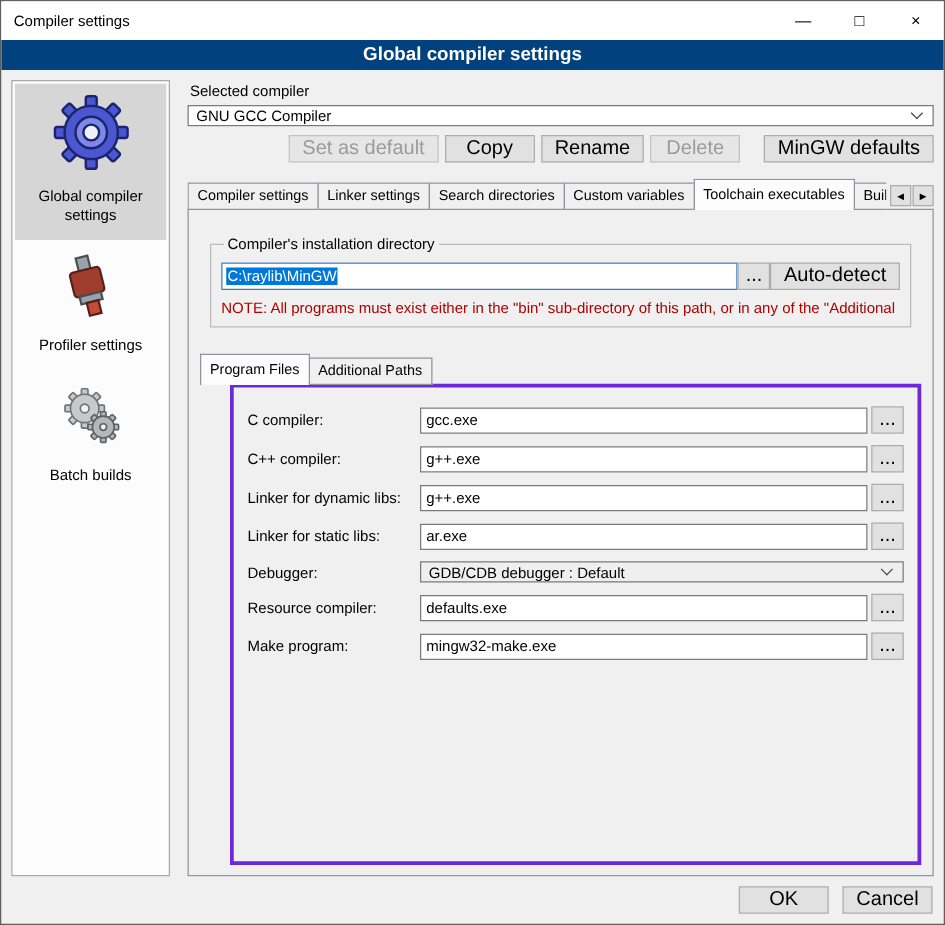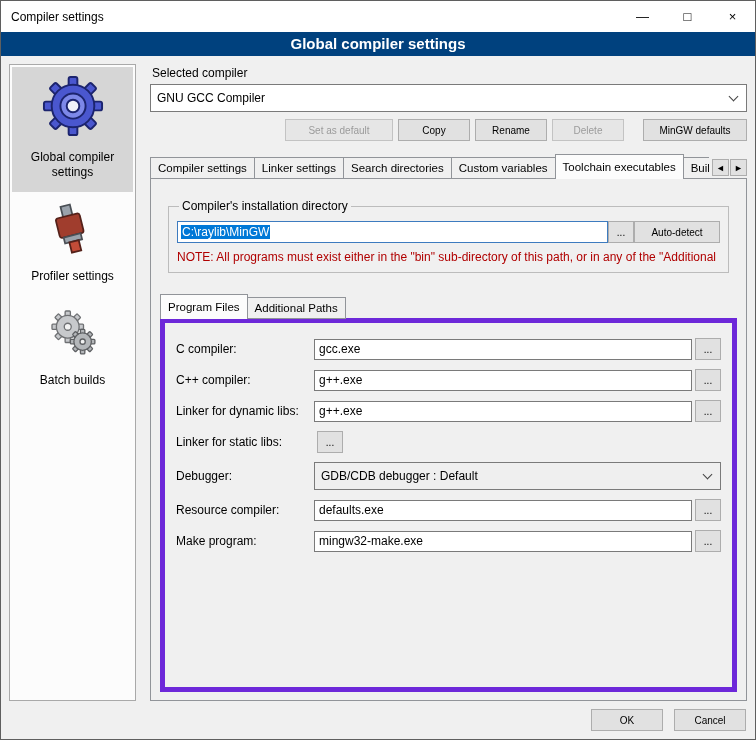--- a/index.html
+++ b/index.html
@@ -18,26 +18,26 @@
   .banner{height:24px;background:#00417e;color:#fff;font-weight:bold;font-size:15px;text-align:center;line-height:24px;}
   
   .content{display:flex;height:645px;padding:8px 8px 0 8px;gap:10px;}
   .sidebar{width:127px;background:#fcfcfc;border:1px solid #a9a9a9;padding:2px;display:flex;flex-direction:column;}
   .side-item{display:flex;flex-direction:column;align-items:center;padding:8px 2px 12px;cursor:default;}
   .side-item.selected{background:#d6d6d6;}
   .side-label{margin-top:10px;text-align:center;line-height:1.25;}
   .main{flex:1;display:flex;flex-direction:column;min-width:0;padding-left:4px;}
   .sect-label{margin:2px 0 4px 2px;}
   
-  .combo{height:28px;border:1px solid #7a7a7a;background:#fff;display:flex;align-items:center;padding:0 9px 0 6px;gap:6px;cursor:default;}
+  .combo{height:17px;border:1px solid #7a7a7a;background:#fff;display:flex;align-items:center;padding:0 9px 0 6px;gap:6px;cursor:default;}
   .combo .val{flex:1;white-space:nowrap;overflow:hidden;}
   .chev{width:7px;height:7px;border-right:1.5px solid #444;border-bottom:1.5px solid #444;transform:translateY(-2px) rotate(45deg);flex:0 0 auto;}
   .combo.graycombo{flex:1;background:#efefef;min-width:0;}
   
-  .btn{height:22px;background:#e1e1e1;border:1px solid #adadad;font-family:inherit;font-size:10px;padding:0 10px;cursor:default;color:#000;}
+  .btn{height:22px;background:#e1e1e1;border:1px solid #adadad;font-family:inherit;font-size:16px;padding:0 10px;cursor:default;color:#000;}
   .btn.disabled{color:#9b9b9b;border-color:#c3c3c3;background:#e6e6e6;}
   .btnrow{display:flex;gap:5px;margin-top:7px;}
   .btn-default{min-width:108px;margin-left:auto;}
   .btn-copy,.btn-rename,.btn-delete{min-width:72px;}
   .btn-reset{min-width:104px;margin-left:14px;}
   
   .tabbar{display:flex;align-items:flex-end;margin-top:13px;position:relative;z-index:2;}
   .tabstrip{display:flex;flex:1 1 auto;min-width:0;overflow:hidden;align-items:flex-end;}
   .tab{flex:0 0 auto;font-size:11.5px;padding:4px 7px;background:#f0f0f0;border:1px solid #919499;margin-right:-1px;height:22px;line-height:13px;white-space:nowrap;cursor:default;}
   .tab.active{background:#fcfcfc;height:25px;padding-top:6px;border-bottom:none;position:relative;z-index:3;}
@@ -48,21 +48,21 @@
   fieldset.group{border:1px solid #bcbcbc;padding:6px 8px 8px;margin:8px;}
   fieldset.group legend{font-size:12px;padding:0 3px;margin-left:2px;}
   .dirrow{display:flex;align-items:center;margin-top:2px;}
   .dirinput{flex:1;height:22px;border:1px solid #3d7bbf;background:#fff;display:flex;align-items:center;padding:0 3px;min-width:0;}
   .selected-text{background:#0078d7;color:#fff;padding:0 1px;white-space:nowrap;}
   .browse{width:26px;padding:0;flex:0 0 auto;text-align:center;}
   .autodetect{min-width:86px;flex:0 0 auto;}
   .note{margin-top:7px;color:#b00000;white-space:nowrap;overflow:hidden;}
   
   .subtabbar{display:flex;align-items:flex-end;margin-top:13px;position:relative;z-index:2;}
-  .sub-panel{flex:1;border:5px solid #6d28d9;background:#f0f0f0;margin-top:-1px;padding:15px 11px 10px;min-height:0;}
+  .sub-panel{flex:1;border:3px solid #6d28d9;background:#f0f0f0;margin-top:-1px;padding:15px 11px 10px;min-height:0;margin-left:24px;}
   .frow{display:flex;align-items:center;margin-bottom:9px;}
   .flabel{flex:0 0 138px;white-space:nowrap;}
   .tinput{flex:1;height:21px;border:1px solid #7a7a7a;background:#fff;display:flex;align-items:center;padding:0 4px;min-width:0;cursor:text;}
   .tinput span{white-space:nowrap;overflow:hidden;}
   .frow .browse{margin-left:3px;}
   
   .footer{height:38px;display:flex;align-items:center;justify-content:flex-end;gap:11px;padding:0 9px;}
   .footer .btn{min-width:72px;}
 </style>
 </head>
@@ -223,20 +223,23 @@
         <div class="frow">
           <span class="flabel">Linker for dynamic libs:</span>
           <div class="tinput">
             <span>g++.exe</span>
           </div>
           <button class="btn browse">...</button>
         </div>
 
         <div class="frow">
           <span class="flabel">Linker for static libs:</span>
+          <div class="tinput">
+            <span>ar.exe</span>
+          </div>
           <button class="btn browse">...</button>
         </div>
 
         <div class="frow">
           <span class="flabel">Debugger:</span>
           <div class="combo graycombo">
             <span class="val">GDB/CDB debugger : Default</span>
             <span class="chev"></span>
           </div>
         </div>

